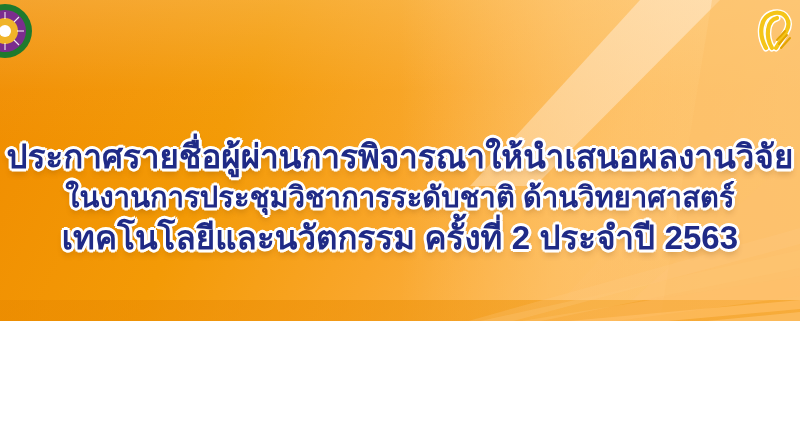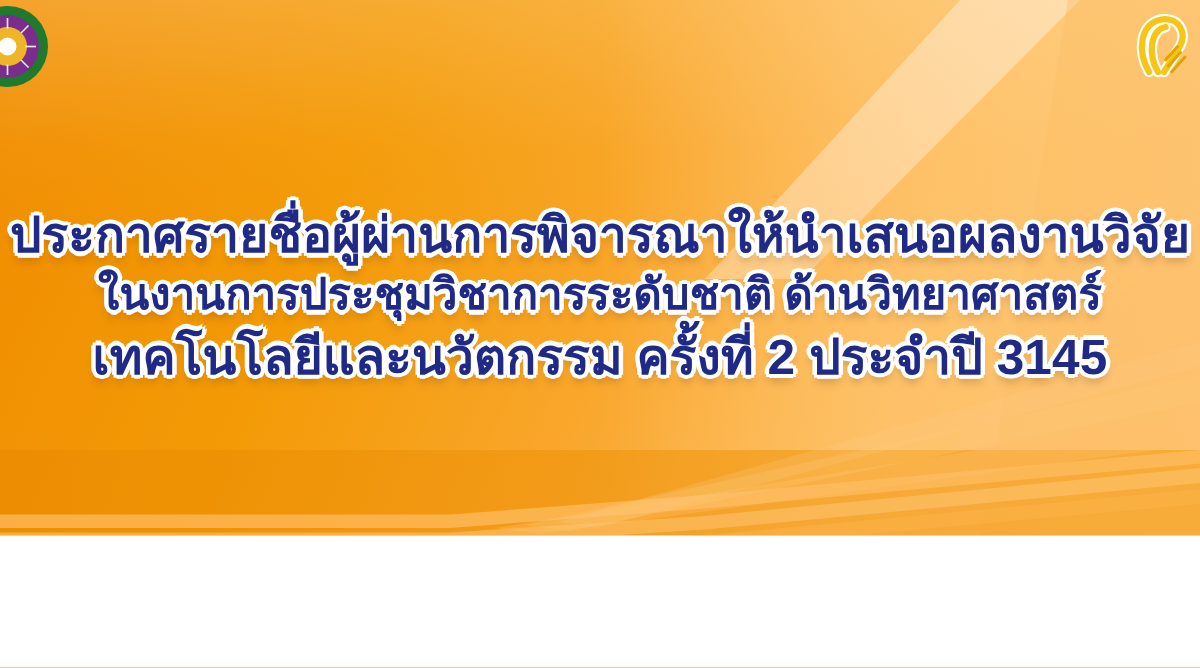--- a/index.html
+++ b/index.html
@@ -8,21 +8,21 @@
     padding: 0;
     background: #ffffff;
   }
   body {
     font-family: "DejaVu Sans", "Liberation Sans", sans-serif;
   }
 
   #banner {
     position: relative;
     width: 800px;
-    height: 357px;
+    height: 321px;
     overflow: hidden;
     background: #f29400;
     text-decoration: underline;
   }
 
   
   .bg-layer {
     position: absolute;
     inset: 0;
     pointer-events: none;
@@ -206,16 +206,16 @@
     <g fill="none" stroke="#e3a400" stroke-width="2" stroke-linecap="round">
       <path d="M27,40 L35,31"></path>
       <path d="M29,44 L38,34"></path>
       <path d="M25,36 L33,27"></path>
     </g>
   </svg>
 
   <div class="headline">
     <span class="line line-1">ประกาศรายชื่อผู้ผ่านการพิจารณาให้นำเสนอผลงานวิจัย</span>
     <span class="line line-2">ในงานการประชุมวิชาการระดับชาติ ด้านวิทยาศาสตร์</span>
-    <span class="line line-3">เทคโนโลยีและนวัตกรรม ครั้งที่ 2 ประจำปี 3145</span>
+    <span class="line line-3">เทคโนโลยีและนวัตกรรม ครั้งที่ 2 ประจำปี 2563</span>
   </div>
 
 </div>
 
 </body></html>

